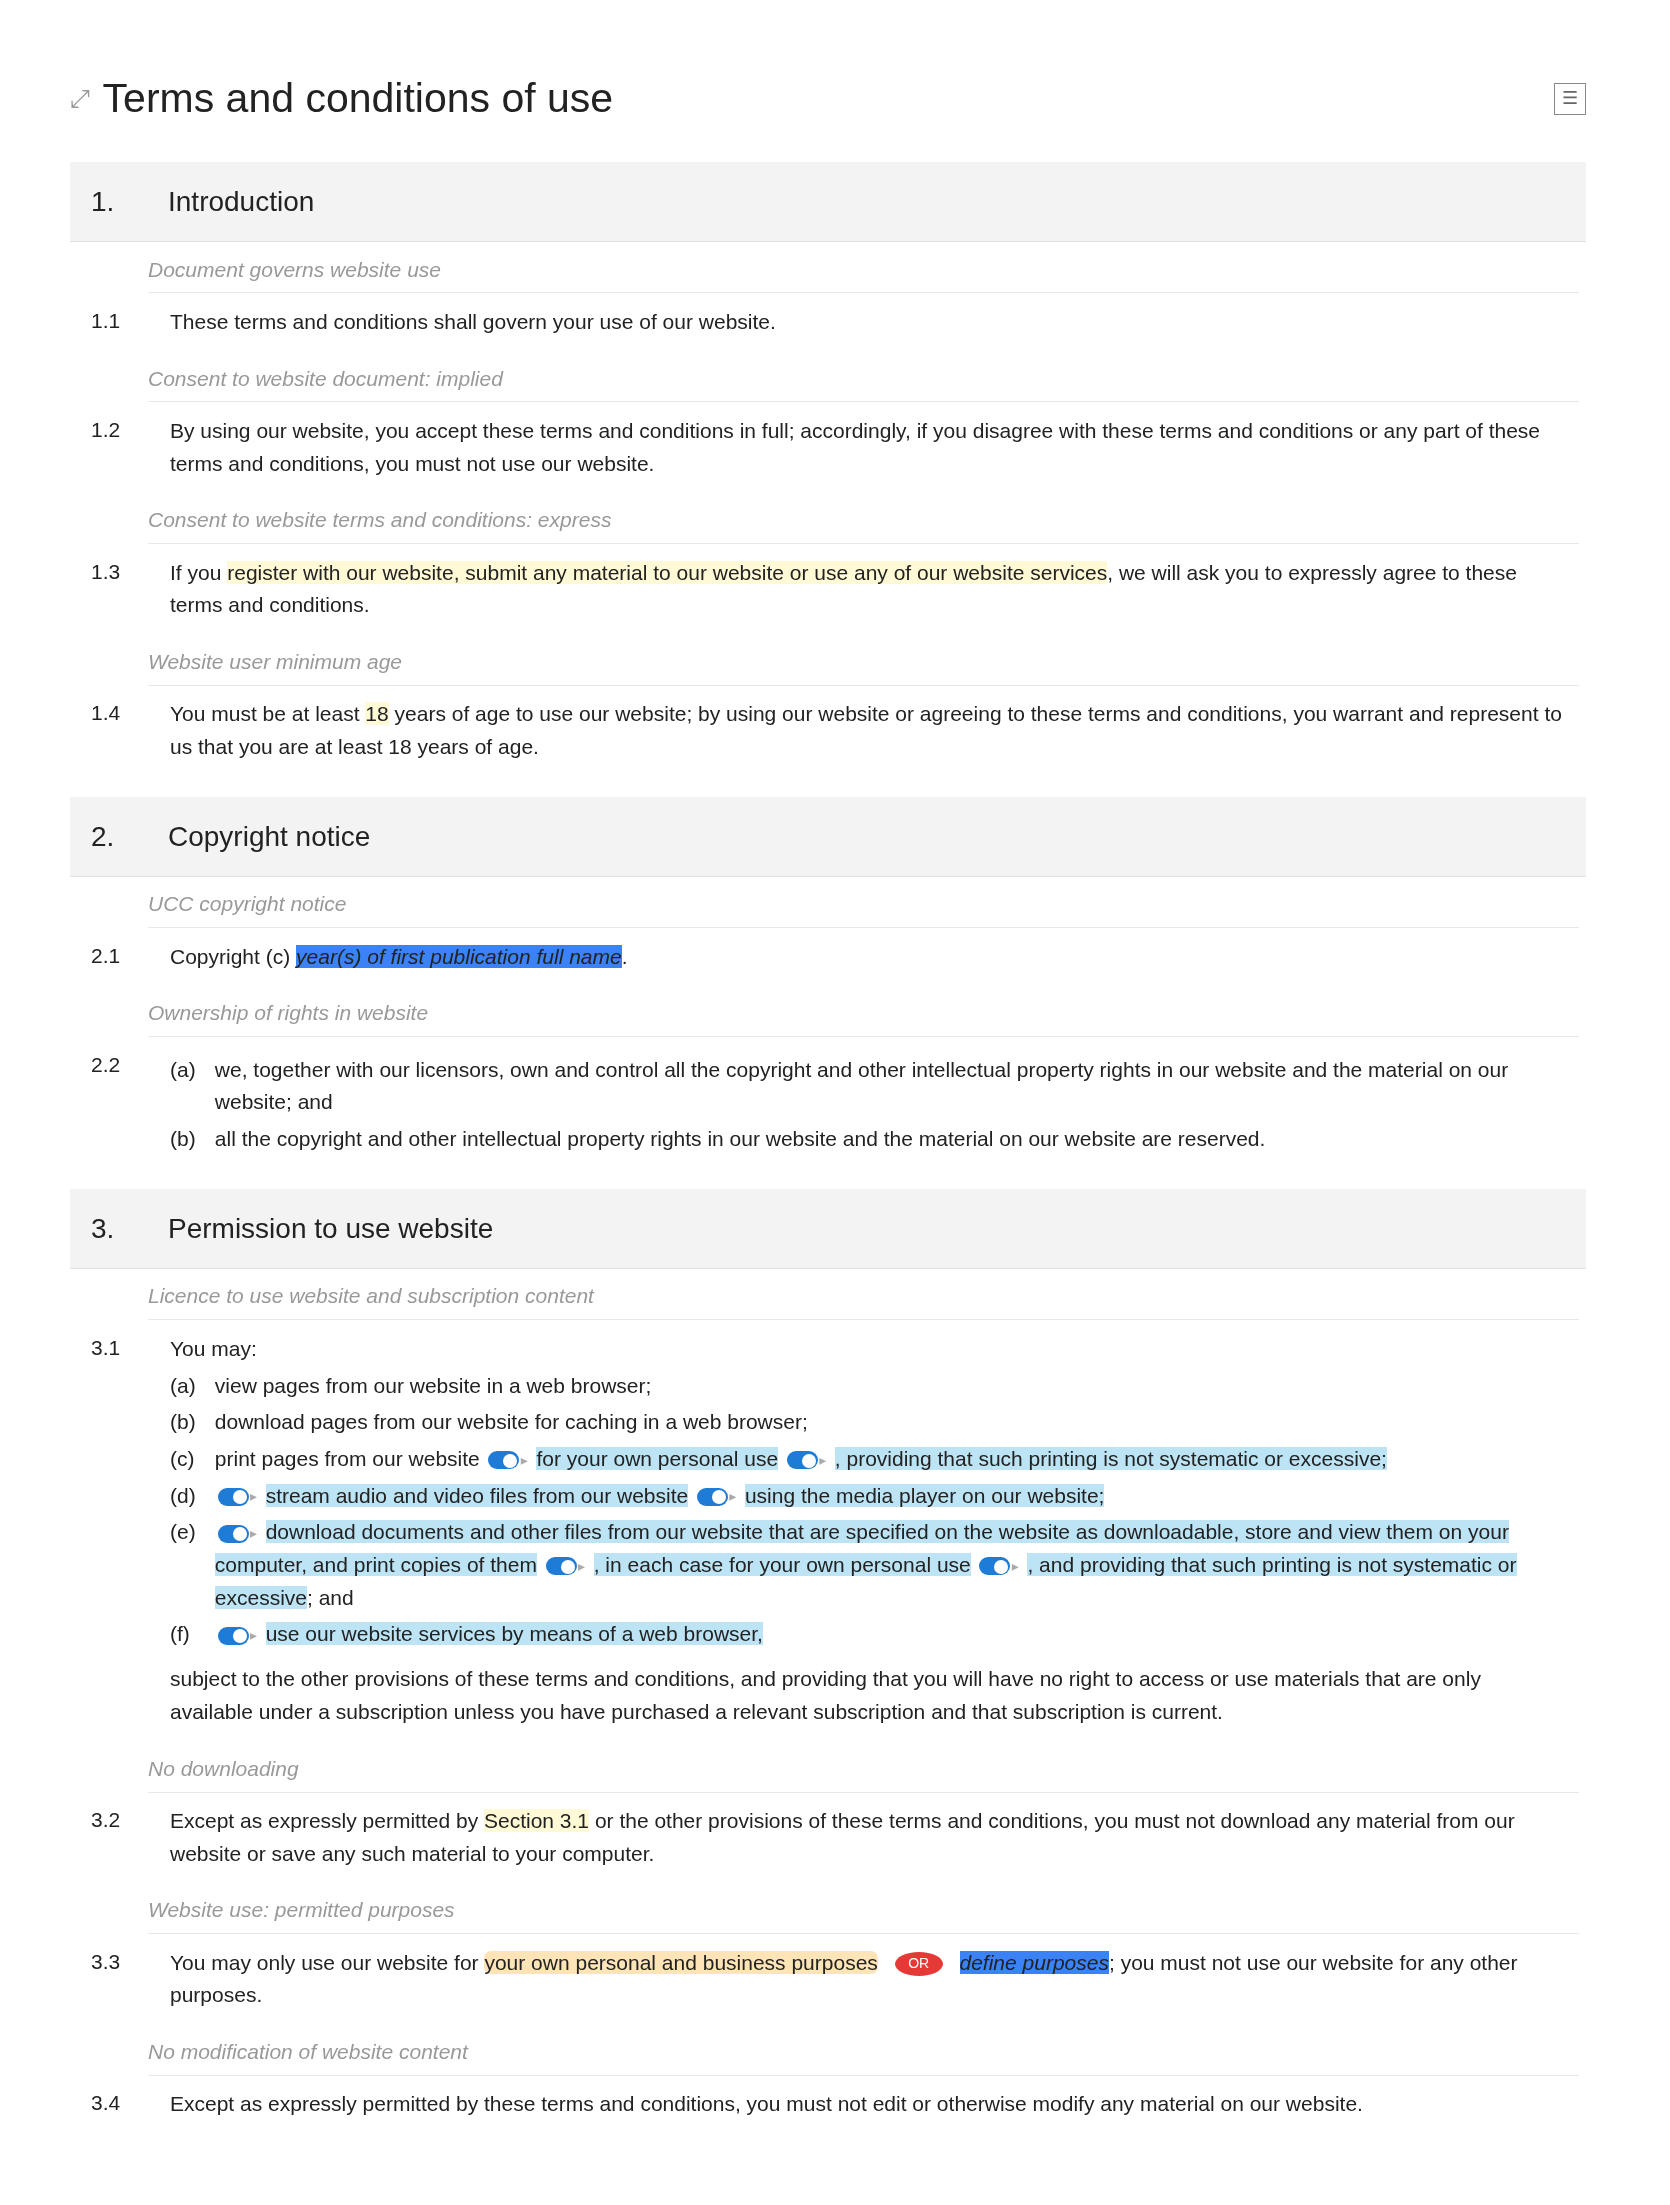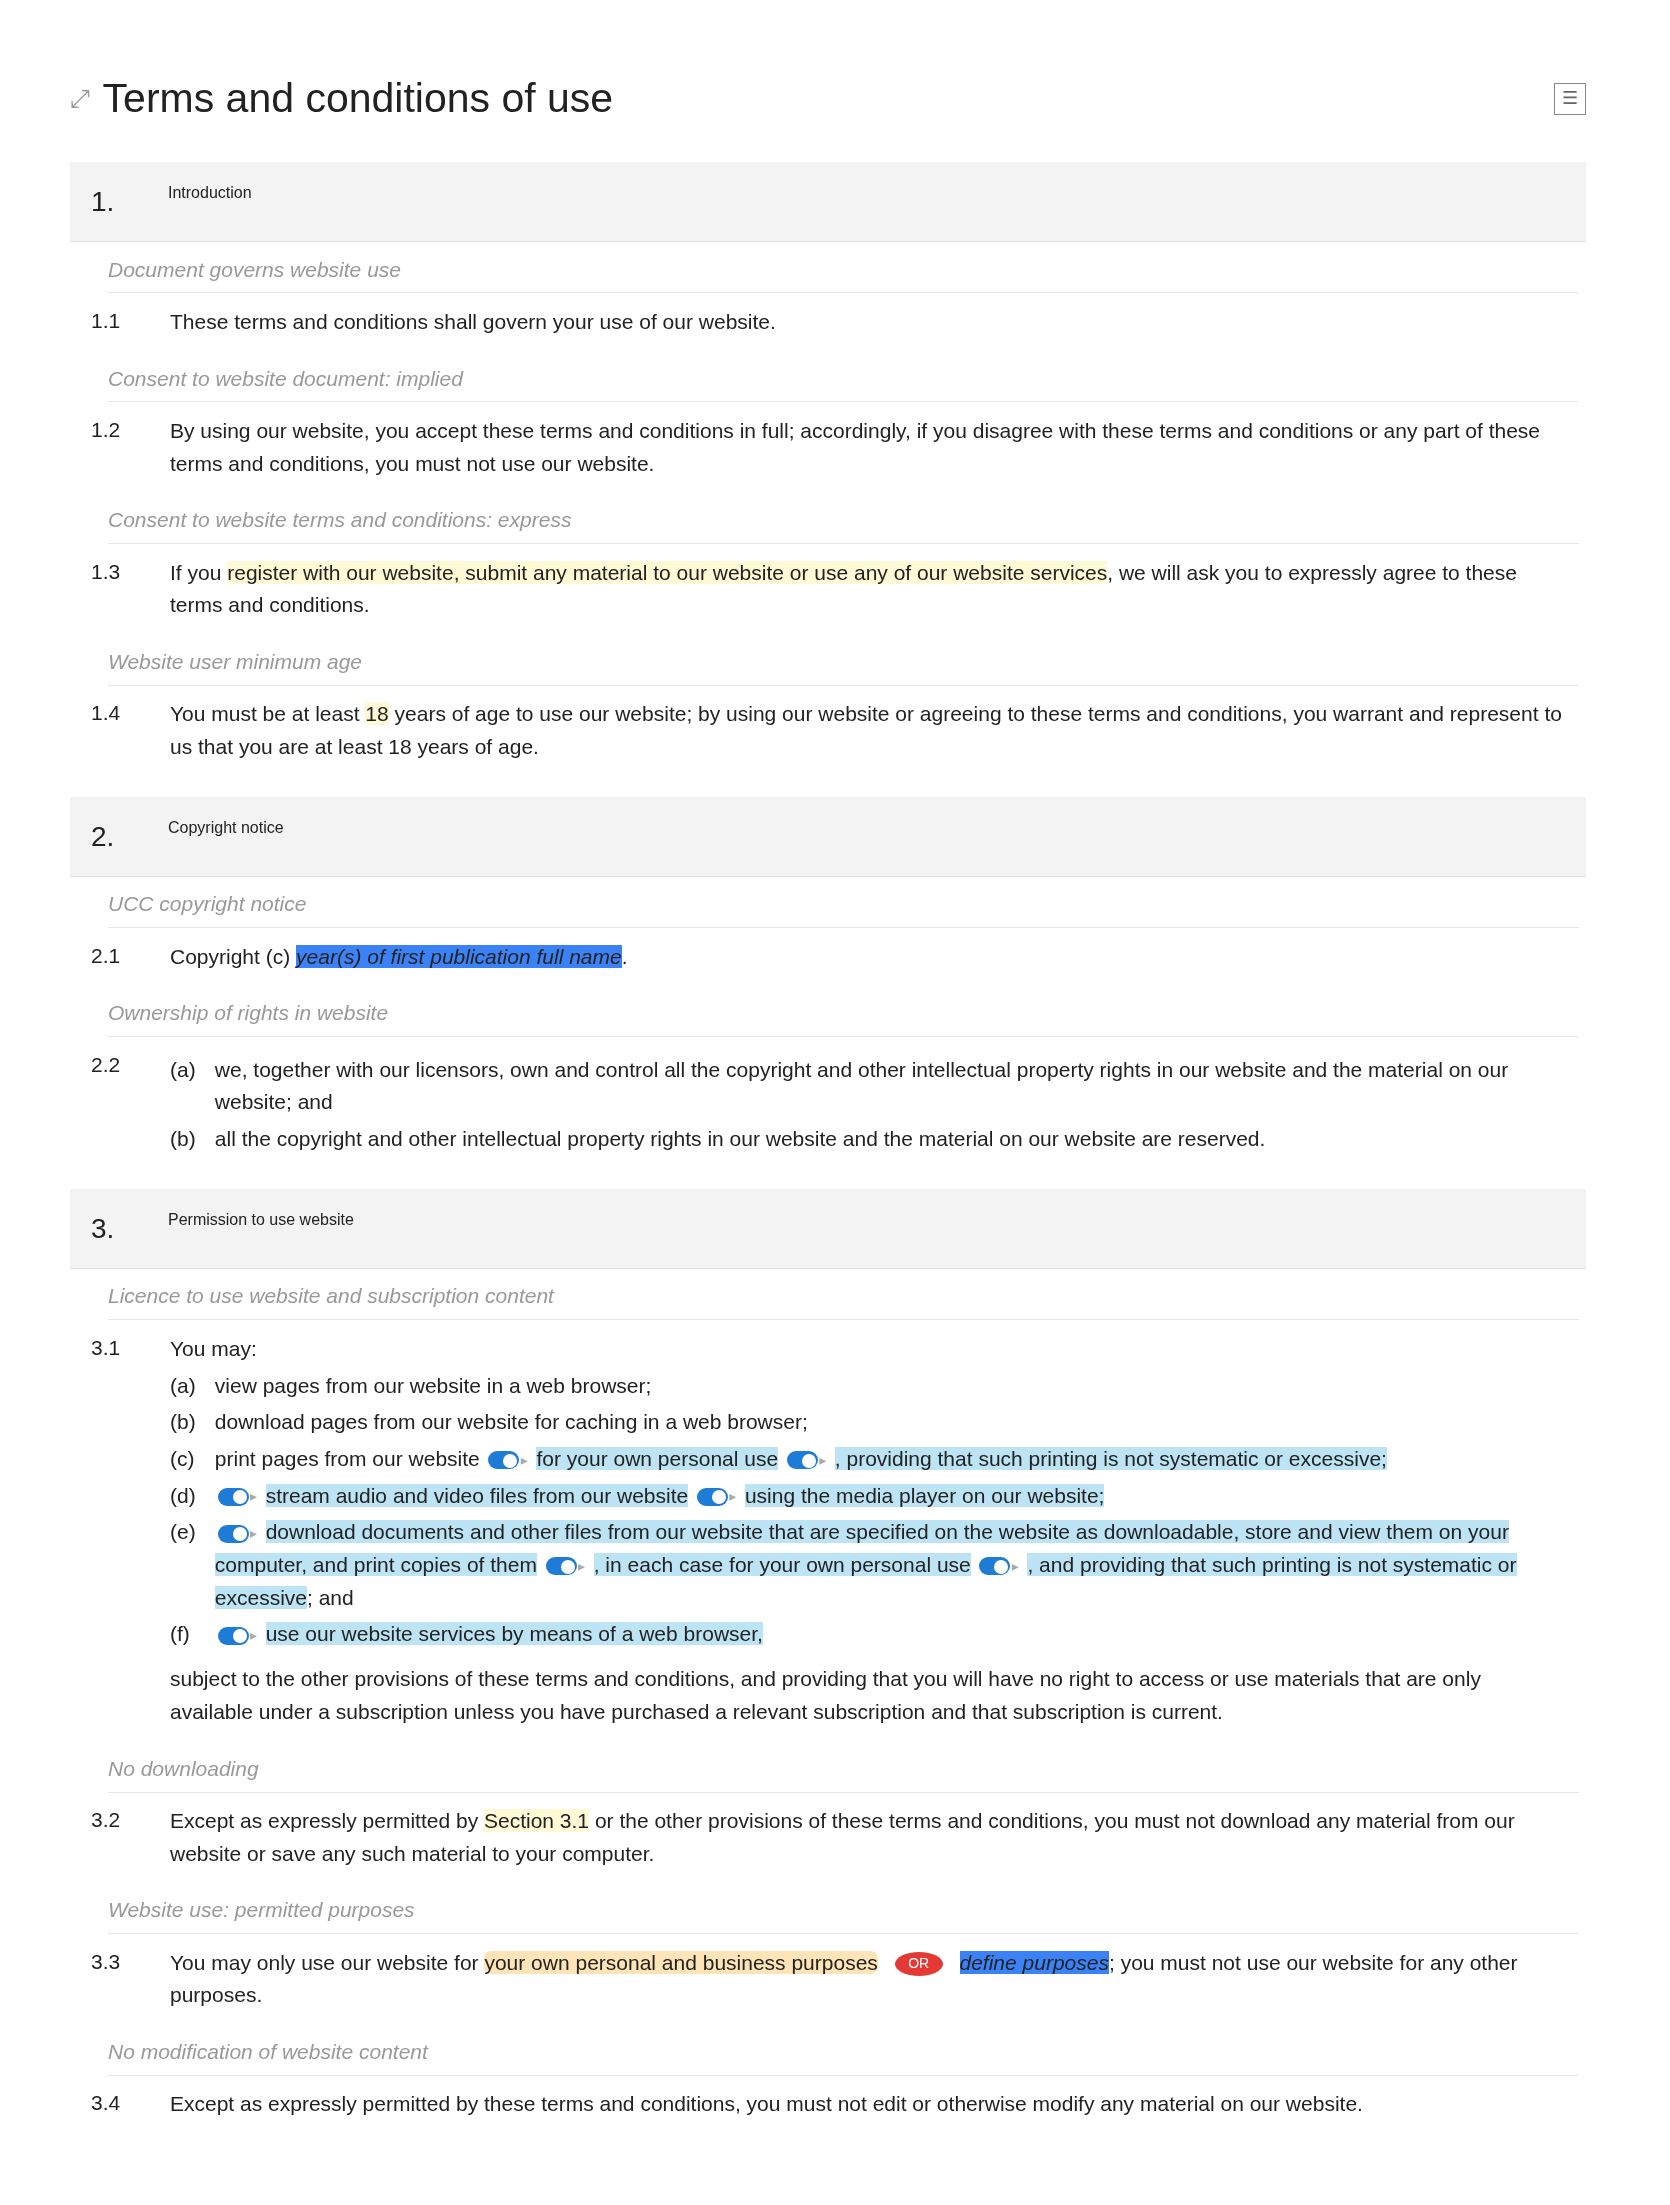--- a/index.html
+++ b/index.html
@@ -50,28 +50,28 @@
     gap: 35px;
     margin-top: 21px;
     border-bottom: 0.7px solid #e0e0e0;
   }
   .sec-num {
     font-size: 28px;
     font-weight: 400;
     min-width: 42px;
   }
   .sec-title {
-    font-size: 16px;
+    font-size: 28px;
     font-weight: 400;
   }
   .note {
     color: #999;
     font-style: italic;
     padding: 12.6px 0 8.4px 0;
-    margin-left: 38px;
+    margin-left: 78px;
     border-bottom: 0.7px solid #e8e8e8;
     margin-right: 7px;
     font-size: 21px;
   }
   .clause {
     display: flex;
     gap: 35px;
     padding: 12.6px 21px 12.6px 21px;
   }
   .clause-num {

